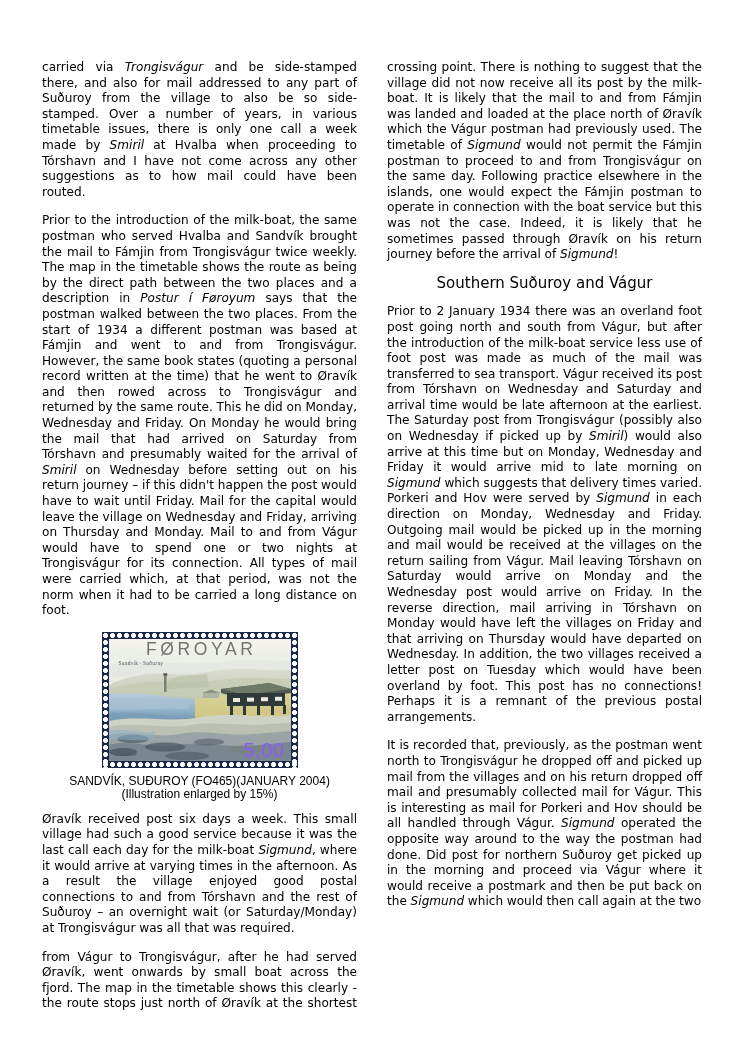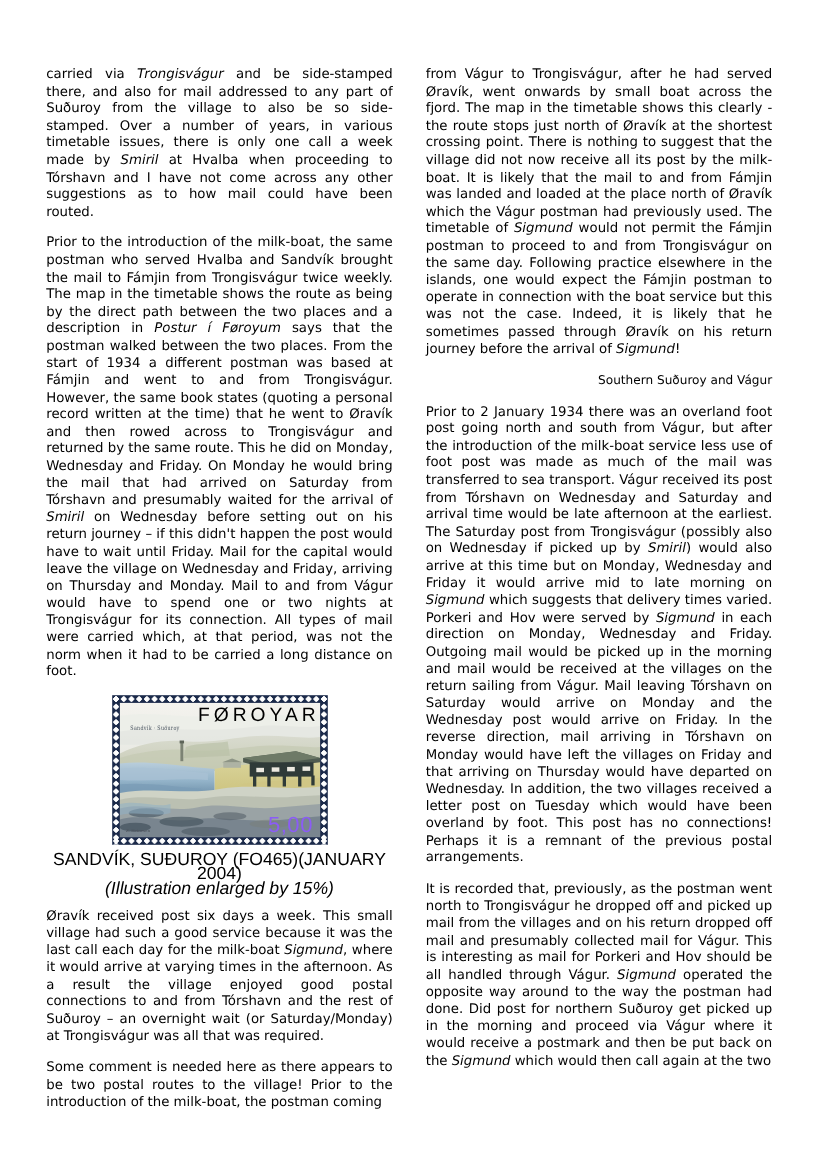--- a/index.html
+++ b/index.html
@@ -33,23 +33,23 @@
     line-height: 15.6px;
     text-align: justify;
     text-justify: inter-word;
     -webkit-hyphens: none;
     hyphens: none;
     word-spacing: -0.1px;
   }
   p.body-par:last-child { margin-bottom: 4px; }
   .sec-head {
     margin: 0 0 13px 0;
-    font-size: 11px;
+    font-size: 15px;
     line-height: 15.6px;
-    text-align: right;
+    text-align: center;
     font-weight: normal;
   }
   em { font-style: italic; }
 
   
   .figure {
     margin: 7px 0 10px 0;
     break-inside: avoid;
     page-break-inside: avoid;
     text-align: center;
@@ -93,25 +93,25 @@
     position: relative;
     width: 182px;
     height: 122px;
     overflow: hidden;
     background: #f2f2ee;
   }
   .stamp-art { position: absolute; inset: 0; }
   .stamp-country {
     position: absolute;
     top: 1px; left: 0; right: 0;
-    text-align: right;
+    text-align: center;
     font-family: "Liberation Sans", sans-serif;
     font-size: 17.5px;
     letter-spacing: 3.6px;
-    color: #000000;
+    color: #737373;
     line-height: 19px;
     text-indent: 3.6px;
   }
   .stamp-script {
     position: absolute;
     top: 21px; left: 10px;
     font-family: "DejaVu Serif", serif;
     font-size: 4.4px;
     letter-spacing: 0.25px;
     color: #4b5560;
@@ -131,26 +131,26 @@
   .stamp-sig {
     position: absolute;
     left: 6px; bottom: 4px;
     font-family: "DejaVu Serif", serif;
     font-size: 3.6px;
     color: #4a4f58;
     white-space: nowrap;
   }
   .fig-caption {
     margin-top: 7px;
-    font-size: 16px;
+    font-size: 12px;
     line-height: 13.5px;
     text-align: center;
     font-family: "Liberation Sans", sans-serif;
   }
-  .fig-caption .sub { font-style: italic; }
+  .fig-caption .sub { }
 </style>
 </head>
 <body>
 
 <div class="page">
   <div class="columns">
 
     <p class="body-par">carried via <em>Trongisvágur</em> and be side-stamped there, and also for mail addressed to any part of Suðuroy from the village to also be so side-stamped.  Over a number of years, in various timetable issues, there is only one call a week made by <em>Smiril</em> at Hvalba when proceeding to Tórshavn and I have not come across any other suggestions as to how mail could have been routed.</p>
     <p class="body-par">Prior to the introduction of the milk-boat, the same postman who served Hvalba and Sandvík brought the mail to Fámjin from Trongisvágur twice weekly.  The map in the timetable shows the route as being by the direct path between the two places and a description in <em>Postur í Føroyum</em> says that the postman walked between the two places.  From the start of 1934 a different postman was based at Fámjin and went to and from Trongisvágur.  However, the same book states (quoting a personal record written at the time) that he went to Øravík and then rowed across to Trongisvágur and returned by the same route.  This he did on Monday, Wednesday and Friday.  On Monday he would bring the mail that had arrived on Saturday from Tórshavn and presumably waited for the arrival of <em>Smiril</em> on Wednesday before setting out on his return journey – if this didn't happen the post would have to wait until Friday.  Mail for the capital would leave the village on Wednesday and Friday, arriving on Thursday and Monday.  Mail to and from Vágur would have to spend one or two nights at Trongisvágur for its connection.  All types of mail were carried which, at that period, was not the norm when it had to be carried a long distance on foot.</p>
 
@@ -246,21 +246,20 @@
           <span class="perf perf-right"></span>
         </div>
       </div>
       <div class="fig-caption">
         <div>SANDVÍK, SUÐUROY (FO465)(JANUARY 2004)</div>
         <div class="sub">(Illustration enlarged by 15%)</div>
       </div>
     </div>
 
     <p class="body-par">Øravík received post six days a week.  This small village had such a good service because it was the last call each day for the milk-boat <em>Sigmund</em>, where it would arrive at varying times in the afternoon.  As a result the village enjoyed good postal connections to and from Tórshavn and the rest of Suðuroy – an overnight wait (or Saturday/Monday) at Trongisvágur was all that was required.</p>
-    <p class="body-par">Some comment is needed here as there appears to be two postal routes to the village!  Prior to the introduction of the milk-boat, the postman coming</p>
 
     <p class="body-par">from Vágur to Trongisvágur, after he had served Øravík, went onwards by small boat across the fjord.  The map in the timetable shows this clearly - the route stops just north of Øravík at the shortest crossing point.  There is nothing to suggest that the village did not now receive all its post by the milk-boat.  It is likely that the mail to and from Fámjin was landed and loaded at the place north of Øravík which the Vágur postman had previously used.  The timetable of <em>Sigmund</em> would not permit the Fámjin postman to proceed to and from Trongisvágur on the same day.  Following practice elsewhere in the islands, one would expect the Fámjin postman to operate in connection with the boat service but this was not the case.  Indeed, it is likely that he sometimes passed through Øravík on his return journey before the arrival of <em>Sigmund</em>!</p>
     <p class="sec-head">Southern Suðuroy and Vágur</p>
     <p class="body-par">Prior to 2 January 1934 there was an overland foot post going north and south from Vágur, but after the introduction of the milk-boat service less use of foot post was made as much of the mail was transferred to sea transport.  Vágur received its post from Tórshavn on Wednesday and Saturday and arrival time would be late afternoon at the earliest.  The Saturday post from Trongisvágur (possibly also on Wednesday if picked up by <em>Smiril</em>) would also arrive at this time but on Monday, Wednesday and Friday it would arrive mid to late morning on <em>Sigmund</em> which suggests that delivery times varied.  Porkeri and Hov were served by <em>Sigmund</em> in each direction on Monday, Wednesday and Friday.  Outgoing mail would be picked up in the morning and mail would be received at the villages on the return sailing from Vágur.  Mail leaving Tórshavn on Saturday would arrive on Monday and the Wednesday post would arrive on Friday.  In the reverse direction, mail arriving in Tórshavn on Monday would have left the villages on Friday and that arriving on Thursday would have departed on Wednesday.  In addition, the two villages received a letter post on Tuesday which would have been overland by foot.  This post has no connections!  Perhaps it is a remnant of the previous postal arrangements.</p>
     <p class="body-par">It is recorded that, previously, as the postman went north to Trongisvágur he dropped off and picked up mail from the villages and on his return dropped off mail and presumably collected mail for Vágur.  This is interesting as mail for Porkeri and Hov should be all handled through Vágur.  <em>Sigmund</em> operated the opposite way around to the way the postman had done.  Did post for northern Suðuroy get picked up in the morning and proceed via Vágur where it would receive a postmark and then be put back on the <em>Sigmund</em> which would then call again at the two</p>
 
   </div>
 </div>
 
 </body></html>

